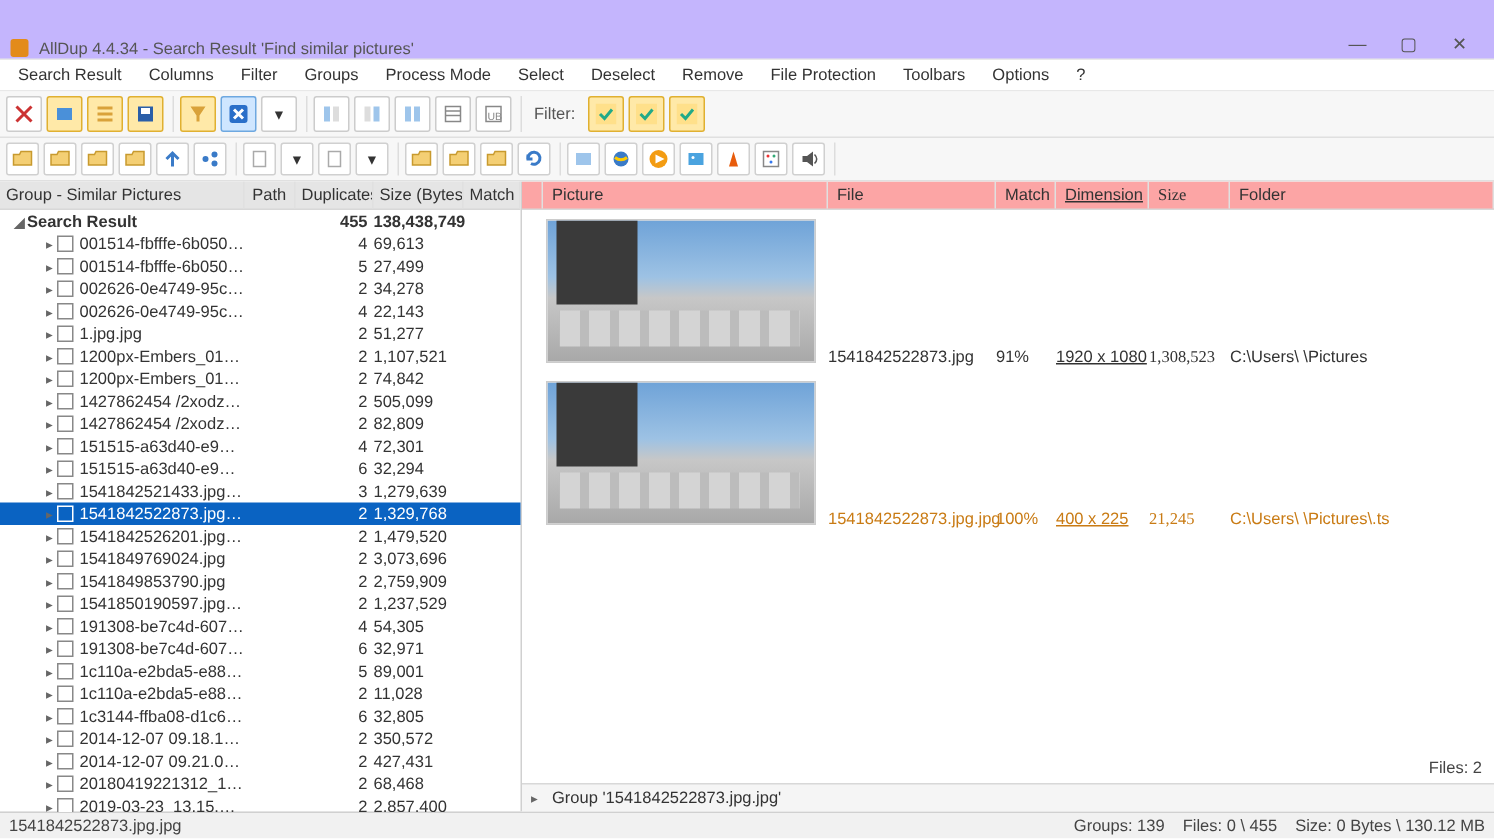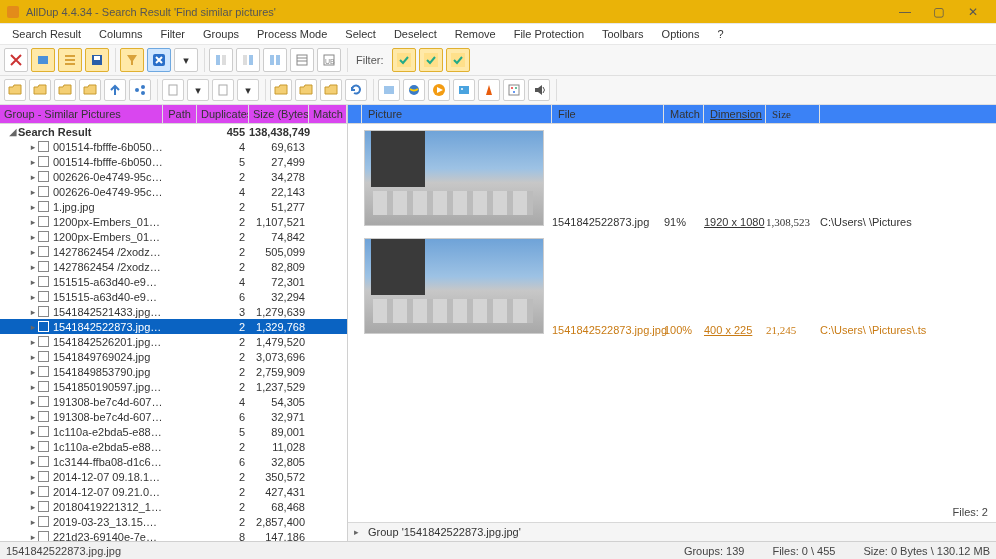--- a/index.html
+++ b/index.html
@@ -1,75 +1,75 @@
 <!DOCTYPE html>
 <html><head>
 <meta charset="utf-8">
 <style>
 * { margin: 0; padding: 0; box-sizing: border-box; }
 body { font-family: "Segoe UI", Tahoma, sans-serif; font-size: 11px; background: #fff; color: #333; width: 996px; height: 559px; overflow: hidden; display: flex; flex-direction: column; }
-.titlebar { display: flex; align-items: center; height: 24px; padding: 0 6px; background: #eab308; border-bottom: 1px solid #e8e8e8; }
+.titlebar { display: flex; align-items: flex-end; height: 40px; padding: 0 6px; background: #c4b5fd; border-bottom: 1px solid #e8e8e8; }
 .titlebar .icon { width: 14px; height: 14px; margin-right: 6px; }
 .titlebar .title { flex: 1; color: #555; font-size: 11px; }
 .titlebar .winbtn { width: 34px; height: 20px; display: flex; align-items: center; justify-content: center; color: #555; font-size: 12px; }
 .menubar { display: flex; gap: 2px; padding: 2px 4px; background: #fff; border-bottom: 1px solid #e8e8e8; }
 .menubar .item { padding: 2px 8px; cursor: default; }
 .toolbar { display: flex; align-items: center; gap: 4px; padding: 3px 4px; background: #f7f7f7; border-bottom: 1px solid #e0e0e0; }
 .toolbar .grp { display: flex; gap: 3px; padding-right: 6px; border-right: 1px solid #ddd; }
 .toolbar .btn { width: 24px; height: 24px; background: #fff; border: 1px solid #ccc; border-radius: 2px; display: flex; align-items: center; justify-content: center; }
 .toolbar .btn.active { background: #ffe9a8; border-color: #e0b030; }
 .toolbar .btn.blue { background: #cfe6ff; border-color: #6ea8e0; }
 .toolbar .filter-label { font-size: 11px; color: #555; margin: 0 4px; }
 .toolbar2 { display: flex; align-items: center; gap: 4px; padding: 3px 4px; background: #f7f7f7; border-bottom: 1px solid #e0e0e0; }
 .toolbar2 .btn { width: 22px; height: 22px; background: #fff; border: 1px solid #d0d0d0; border-radius: 2px; display: flex; align-items: center; justify-content: center; }
 .toolbar2 .grp { display: flex; gap: 3px; padding-right: 6px; border-right: 1px solid #ddd; }
 .body { display: flex; flex: 1; overflow: hidden; }
 .left { width: 348px; display: flex; flex-direction: column; border-right: 1px solid #d0d0d0; }
-.tree-header { display: flex; background: #d946ef; border-bottom: 1px solid #d8d8d8; font-size: 11px; }
+.tree-header { display: flex; background: #e5e5e5; border-bottom: 1px solid #d8d8d8; font-size: 11px; }
 .tree-header .col { padding: 3px 4px; border-right: 1px solid #e0e0e0; white-space: nowrap; overflow: hidden; }
 .col-name { flex: 1; }
 .col-path { width: 34px; text-align: center; }
 .col-dup { width: 52px; text-align: right; }
 .col-size { width: 60px; text-align: right; }
 .col-match { width: 38px; text-align: right; }
 .tree-body { flex: 1; overflow-y: auto; overflow-x: hidden; font-size: 11px; }
 .tree-row { display: flex; align-items: center; height: 15px; padding-left: 8px; }
 .tree-row .exp { width: 10px; color: #666; font-size: 9px; text-align: center; }
 .tree-row .chk { width: 11px; height: 11px; border: 1px solid #888; margin-right: 4px; background: #fff; }
 .tree-row .chk.on { background: #1a73e8; border-color: #1a73e8; }
 .tree-row .name { flex: 1; white-space: nowrap; overflow: hidden; text-overflow: ellipsis; }
 .tree-row .c-path { width: 34px; }
 .tree-row .c-dup { width: 52px; text-align: right; padding-right: 4px; }
-.tree-row .c-size { width: 60px; text-align: right; padding-right: 4px; }
+.tree-row .c-size { width: 60px; padding-right: 4px; }
 .tree-row .c-match { width: 38px; }
 .tree-row.root { font-weight: bold; }
 .tree-row.child { padding-left: 28px; }
 .tree-row.selected { background: #0a63c2; color: #fff; }
 .tree-row.selected .chk { border-color: #fff; background: #0a63c2; }
 .right { flex: 1; display: flex; flex-direction: column; }
-.detail-header { display: flex; background: #3b82f6; border-bottom: 1px solid #d8d8d8; font-size: 11px; }
+.detail-header { display: flex; background: #fca5a5; border-bottom: 1px solid #d8d8d8; font-size: 11px; }
 .detail-header .col { padding: 3px 6px; border-right: 1px solid #e0e0e0; white-space: nowrap; }
 .dc-exp { width: 14px; }
 .dc-pic { width: 190px; }
 .dc-file { width: 112px; }
 .dc-match { width: 40px; }
 .dc-dim { width: 62px; text-decoration: underline; }
 .dc-size { width: 54px; font-family: Liberation Serif, serif; }
 .dc-folder { flex: 1; }
 .detail-body { flex: 1; overflow: auto; }
 .detail-row { display: flex; align-items: flex-end; padding: 4px 0; font-size: 11px; }
 .detail-row .dc-pic { padding: 2px; }
 .thumb { width: 180px; height: 96px; background: linear-gradient(180deg, #6fa3d8 0%, #9dc2e4 40%, #c7c7c7 55%, #a8a8a8 100%); border: 1px solid #ccc; position: relative; overflow: hidden; }
 .thumb::before { content:""; position:absolute; bottom:10px; left:8px; width:160px; height:24px; background: repeating-linear-gradient(90deg,#d4d4d4 0 14px,#bcbcbc 14px 20px); }
 .thumb::after { content:""; position:absolute; top:0; left:6px; width:54px; height:56px; background:#3a3a3a; }
 .detail-row.hl { color: #c97b14; }
 .group-footer { display: flex; align-items: center; padding: 3px 6px; border-top: 1px solid #d8d8d8; background: #f5f5f5; font-size: 11px; }
 .group-footer .exp { width: 10px; color: #666; font-size: 9px; margin-right: 4px; }
 .statusbar { display: flex; align-items: center; height: 18px; padding: 0 6px; background: #f1f1f1; border-top: 1px solid #d0d0d0; font-size: 11px; color: #444; }
-.statusbar .sp { margin-left: auto; display: flex; gap: 28px; }
+.statusbar .sp { margin-left: auto; display: flex; gap: 12px; }
 svg { width: 14px; height: 14px; }
 .bottom-right-files { position: absolute; right: 8px; top: -16px; font-size: 11px; color: #444; }
 .right { position: relative; }
 .group-footer-wrap { position: relative; margin-top: 12px; }
 </style>
 </head>
 <body>
 
 <div class="titlebar">
   <svg class="icon">
@@ -576,20 +576,21 @@
   </div>
 
   <div class="right">
     <div class="detail-header">
       <div class="col dc-exp"></div>
       <div class="col dc-pic">Picture</div>
       <div class="col dc-file">File</div>
       <div class="col dc-match">Match</div>
       <div class="col dc-dim">Dimension</div>
       <div class="col dc-size">Size</div>
+      <div class="col dc-folder">Folder</div>
     </div>
     <div class="detail-body" id="detail-body">
         <div class="detail-row">
           <div class="dc-exp"></div>
           <div class="dc-pic">
             <div class="thumb"></div>
           </div>
           <div class="dc-file">1541842522873.jpg</div>
           <div class="dc-match">91%</div>
           <div class="dc-dim">1920 x 1080</div>

